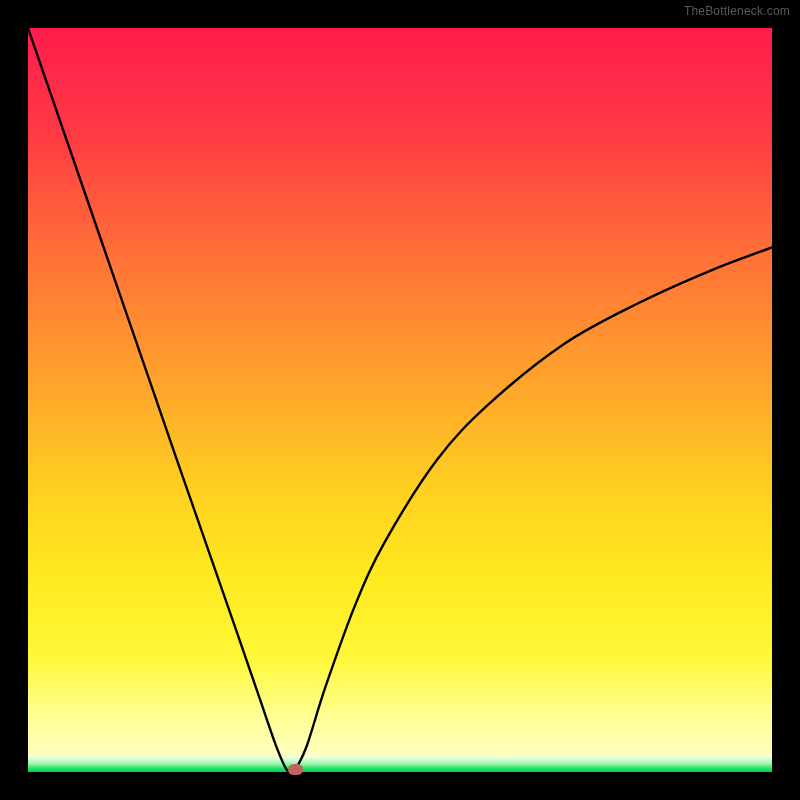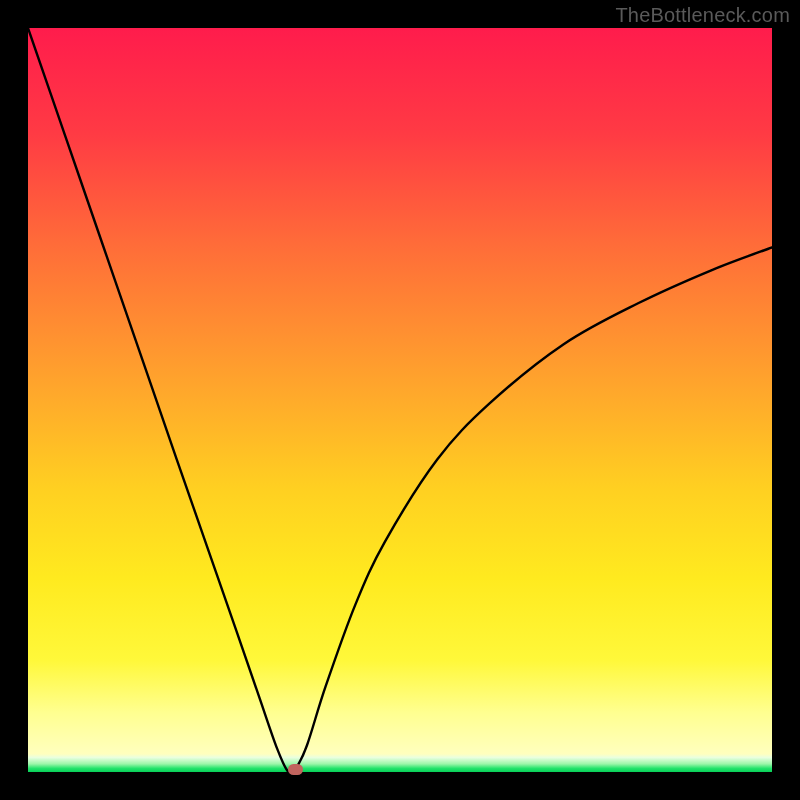--- a/index.html
+++ b/index.html
@@ -15,21 +15,21 @@
     position: relative;
     width: 800px;
     height: 800px;
     background: #000;
   }
   .watermark {
     position: absolute;
     top: 4px;
     right: 10px;
     color: #5a5a5a;
-    font-size: 20px;
+    font-size: 12px;
     font-weight: 400;
     letter-spacing: 0.2px;
     z-index: 5;
   }
   .plot-area {
     position: absolute;
     left: 28px;
     top: 28px;
     width: 744px;
     height: 744px;

